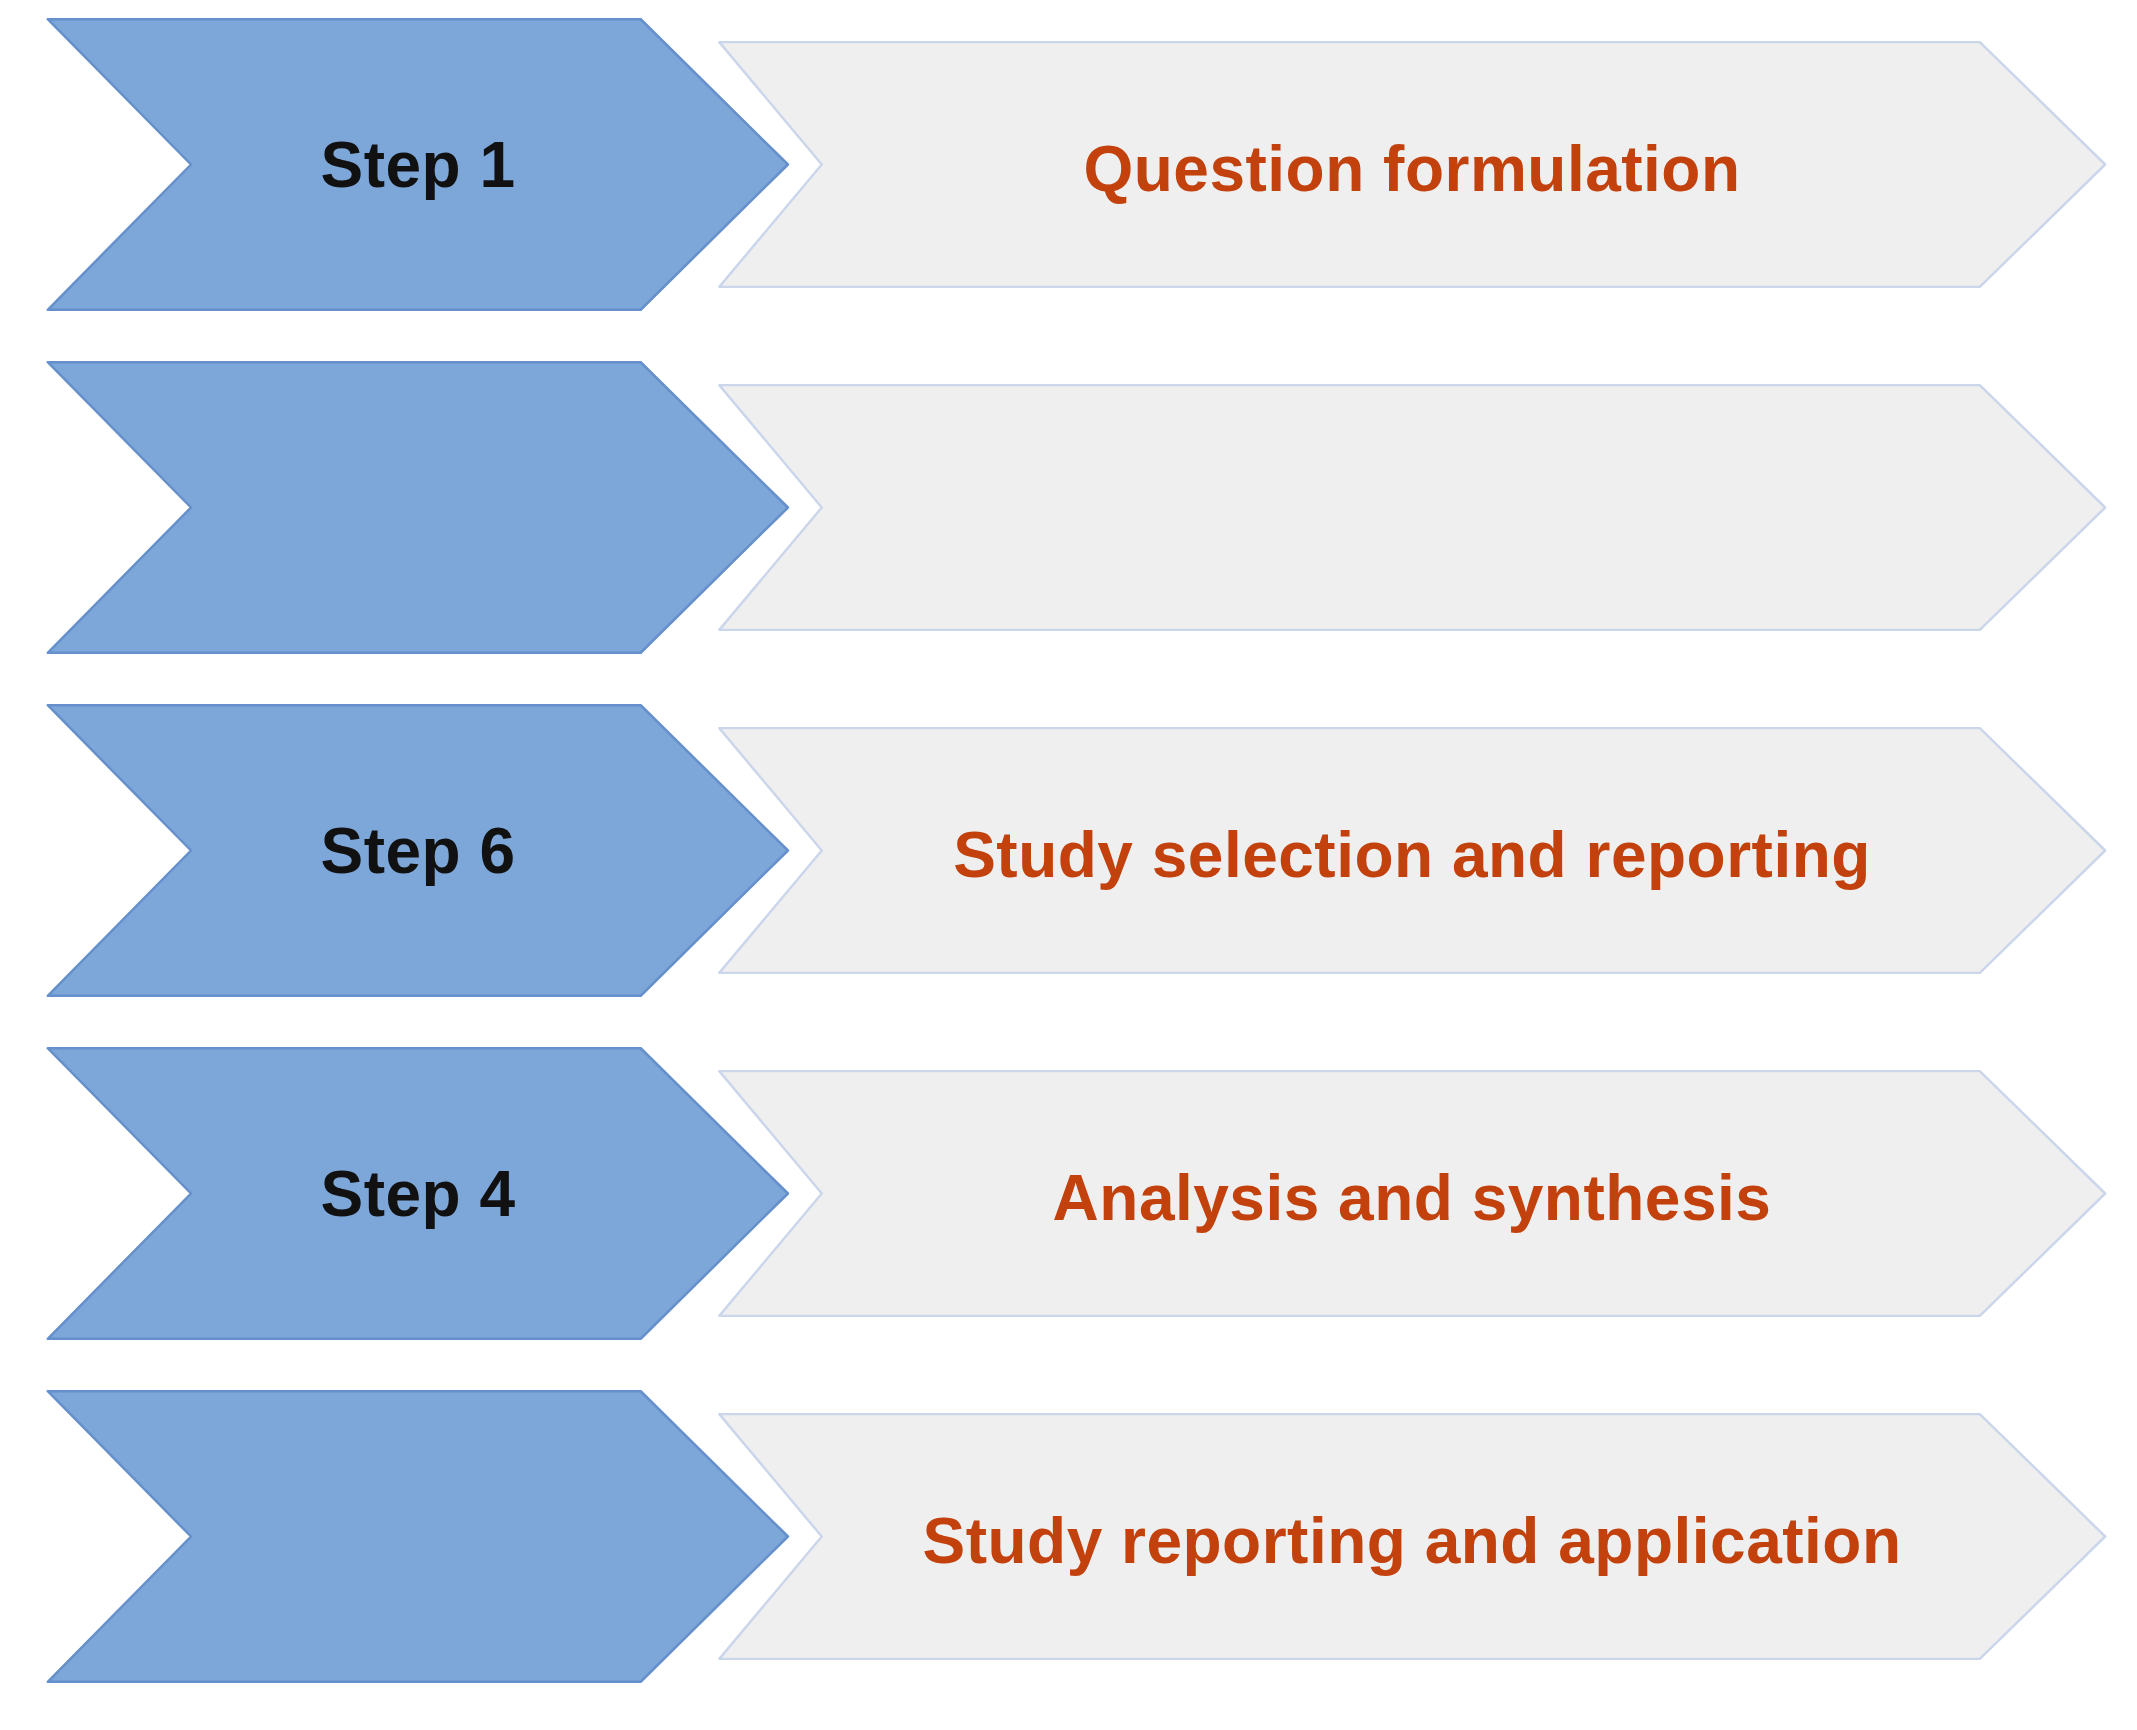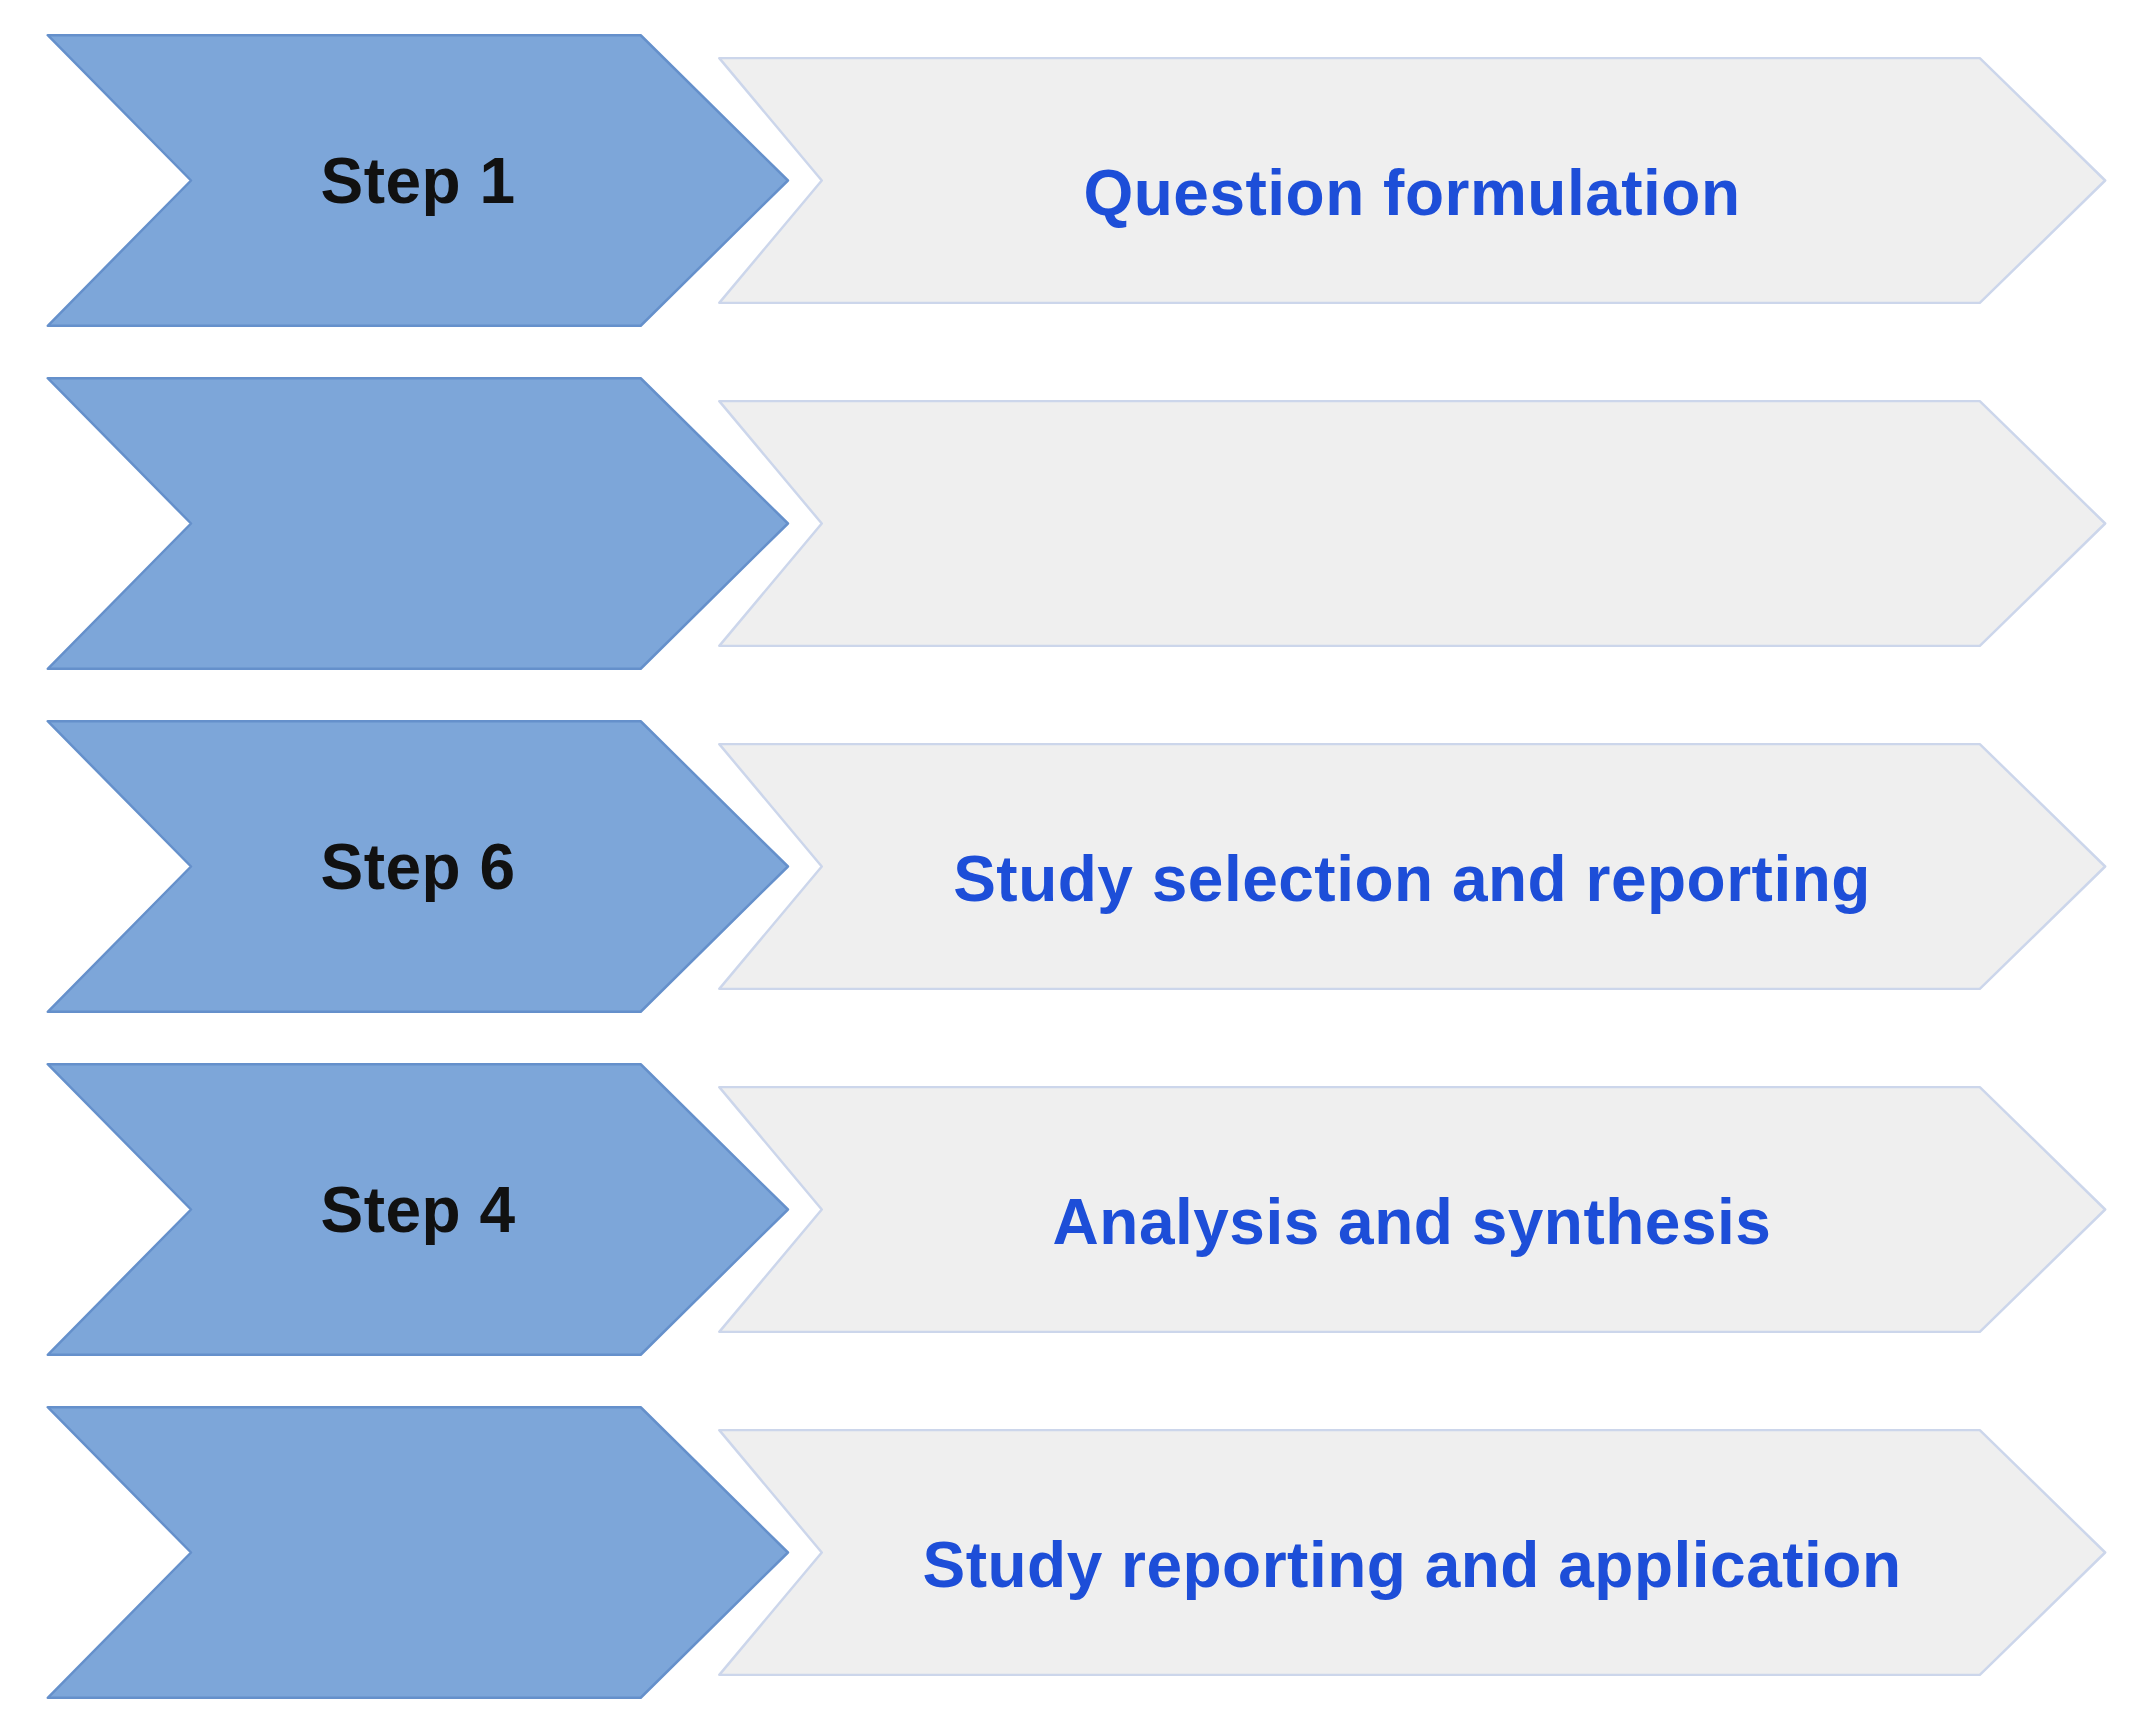--- a/index.html
+++ b/index.html
@@ -5,21 +5,21 @@
   html, body {
     margin: 0;
     padding: 0;
     background: #ffffff;
   }
   .canvas {
     position: relative;
     width: 2137px;
     height: 1730px;
     background: #ffffff;
-    padding-top: 33px;
+    padding-top: 17px;
     box-sizing: border-box;
     font-family: "Liberation Sans", sans-serif;
   }
   .row {
     position: relative;
     width: 2137px;
     height: 295px;
   }
   .row + .row {
     margin-top: 48px;
@@ -52,29 +52,29 @@
     align-items: center;
     justify-content: center;
     font-size: 64px;
     font-weight: 600;
     color: #111111;
     letter-spacing: 0.5px;
   }
   .desc-label {
     position: absolute;
     left: 719px;
-    top: 12px;
+    top: 4px;
     width: 1386px;
     height: 295px;
     display: flex;
     align-items: center;
     justify-content: center;
     font-size: 64px;
     font-weight: 600;
-    color: #1d4ed8;
+    color: #c2410c;
     letter-spacing: 0.5px;
   }
 </style>
 </head>
 <body>
 
 <div class="canvas">
 
   <div class="row">
     <svg width="2137" height="295" viewBox="0 0 2148 296">

